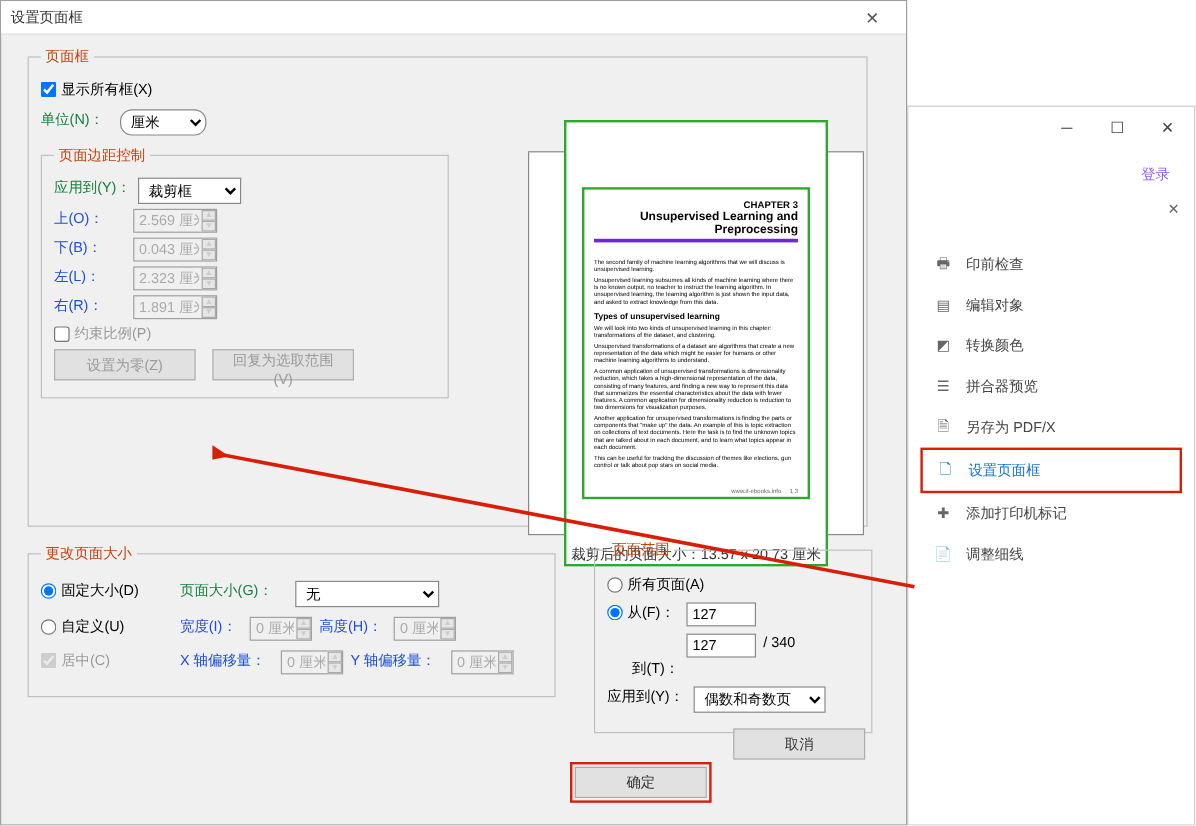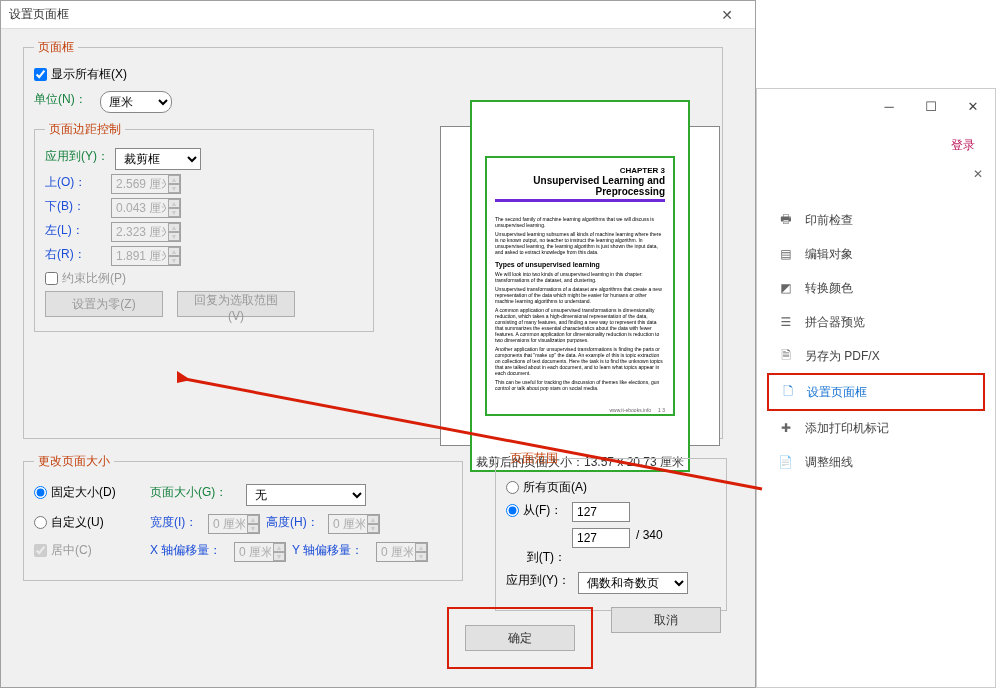--- a/index.html
+++ b/index.html
@@ -54,28 +54,28 @@
 .pr-fieldset { position: absolute; right: 28px; bottom: 62px; width: 232px; }
 .pr-inner .row { margin: 6px 0; }
 .pr-inner input[type=text] { width: 58px; height: 20px; border: 1px solid #888; padding: 0 4px; }
 
 
 .chg-fieldset { width: 440px; }
 .chg-inner .row { margin: 8px 0; }
 
 
 .footer { position: absolute; bottom: 18px; right: 34px; display: flex; gap: 18px; }
-.footer .red-box { padding: 16px; }
+.footer .red-box { padding: 2px; margin-top: 28px; }
 .footer .btn { width: 110px; }
 
 
 .panel { position: absolute; left: 756px; top: 88px; width: 240px; height: 600px; border: 1px solid #ccc; background: #fff; }
 .panel-head { height: 34px; display: flex; align-items: center; justify-content: flex-end; padding-right: 8px; gap: 14px; }
 .win-btn { width: 28px; height: 22px; display: inline-flex; align-items: center; justify-content: center; color: #444; font-size: 13px; }
-.panel-sub { height: 44px; display: flex; align-items: center; justify-content: flex-end; padding-right: 20px; font-size: 14px; color: #be185d; }
+.panel-sub { height: 44px; display: flex; align-items: center; justify-content: flex-end; padding-right: 20px; font-size: 14px; color: #8b5cf6; }
 .panel-close { height: 28px; display: flex; justify-content: flex-end; padding-right: 12px; color: #666; font-size: 16px; }
 .menu { padding: 8px 10px; }
 .mitem { display: flex; align-items: center; gap: 10px; padding: 8px 6px 8px 10px; color: #444; font-size: 13px; cursor: pointer; }
 .mitem .icn { width: 18px; height: 18px; display: inline-flex; align-items: center; justify-content: center; color: #666; }
 .mitem.hl { border: 2px solid #d81e06; color: #1571d0; }
 .mitem.hl .icn { color: #1571d0; }
 
 
 .arrow-wrap { position: absolute; left: 177px; top: 371px; width: 590px; height: 125px; pointer-events: none; }
 .arrow-wrap svg { width: 100%; height: 100%; }

